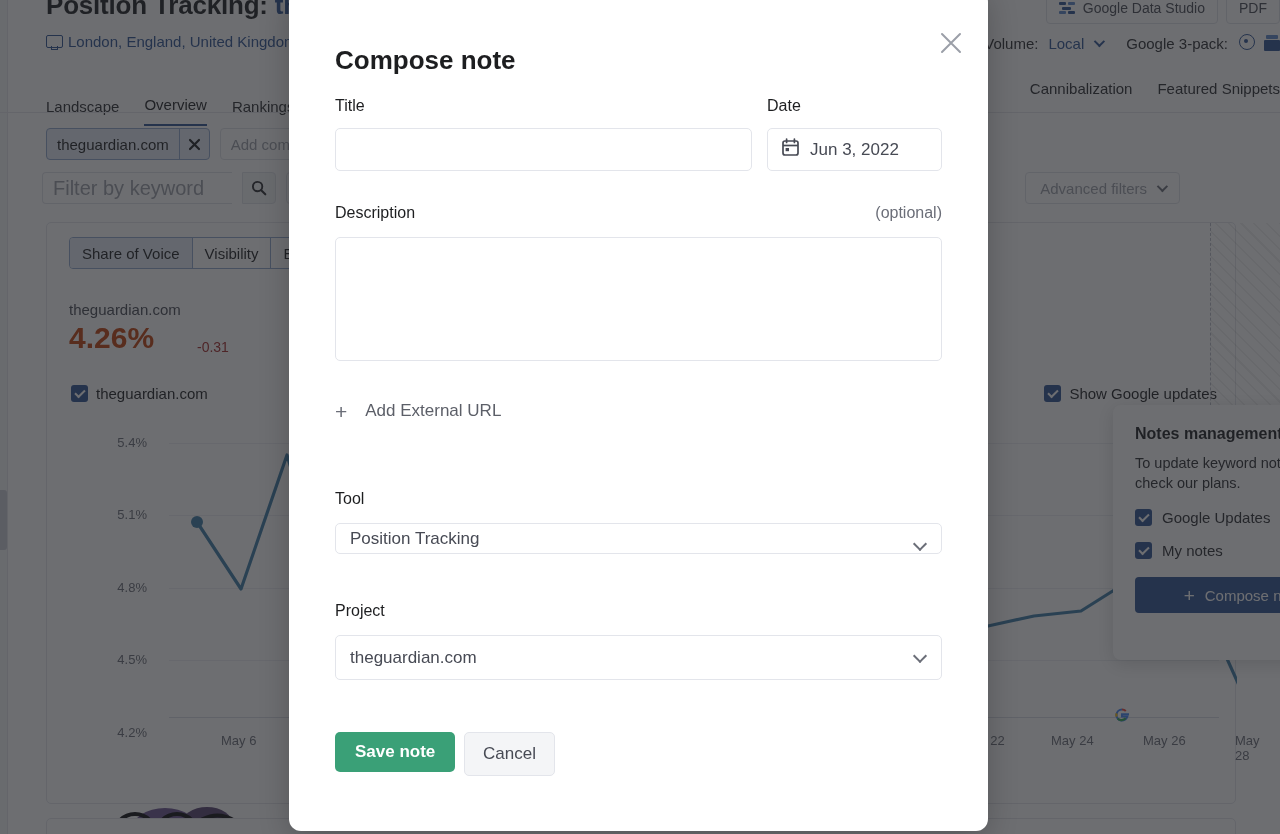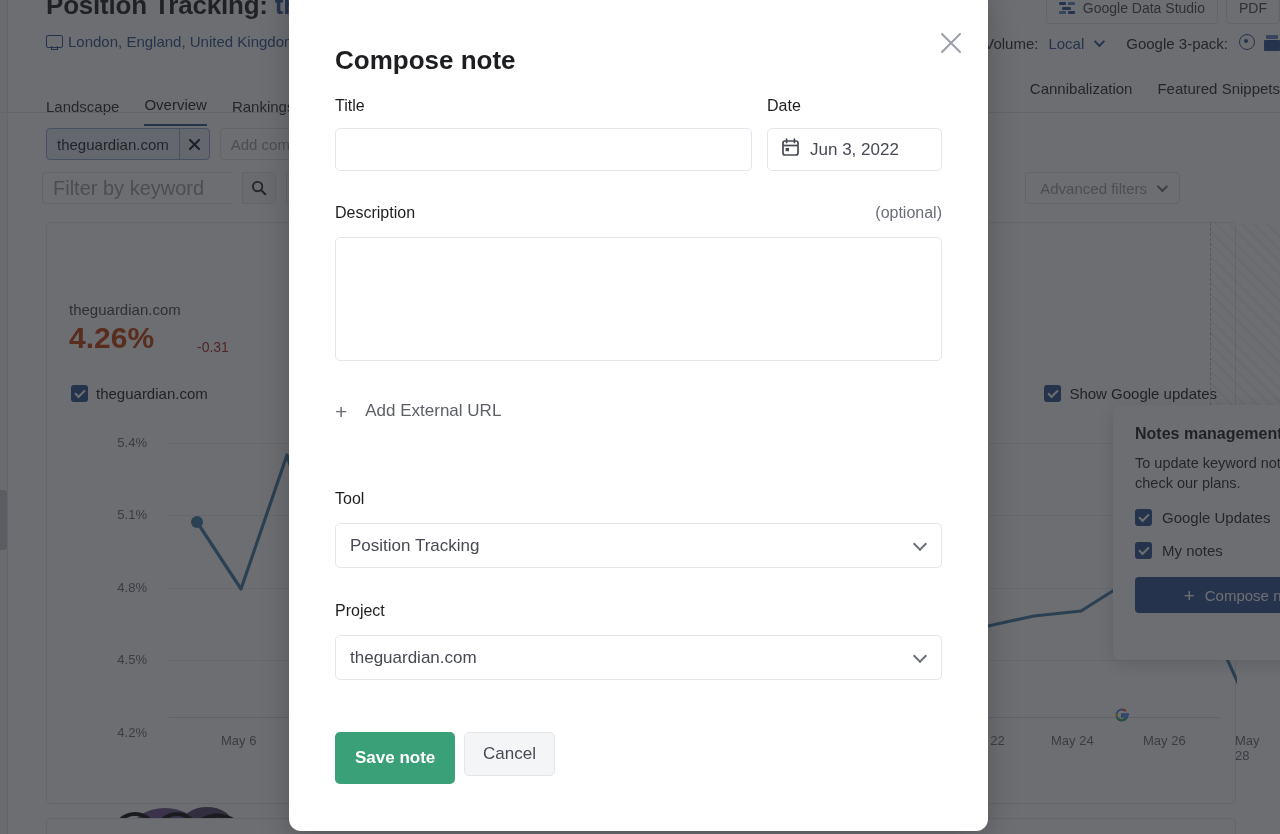--- a/index.html
+++ b/index.html
@@ -265,40 +265,40 @@
 
   #add-url {
     position:absolute; left:46px; top:406px; height: 30px;
     display:flex; align-items:center; gap: 18px; cursor:pointer;
   }
   #add-url .plus { font-size: 21px; color:#6b6e78; line-height:1; }
   #add-url .txt { font-size:17px; color:#5c5f68; }
 
   #tool-label { position:absolute; left:46px; top:500px; }
   #tool-select {
-    position:absolute; left:46px; top:533px; width:607px; height:45px;
+    position:absolute; left:46px; top:533px; width:607px; height:31px;
     border:1px solid #e3e5eb; border-radius:5px; background:#fff;
     display:flex; align-items:center; padding: 0 14px;
     font-size:17px; color:#474a54; cursor:pointer;
   }
   #project-label { position:absolute; left:46px; top:612px; }
   #project-select {
     position:absolute; left:46px; top:645px; width:607px; height:45px;
     border:1px solid #e3e5eb; border-radius:5px; background:#fff;
     display:flex; align-items:center; padding: 0 14px;
     font-size:17px; color:#474a54; cursor:pointer;
   }
   .sel-chev {
     position:absolute; right: 16px; width:10px; height:10px;
     border-right: 2px solid #6b6e78; border-bottom: 2px solid #6b6e78;
     transform: rotate(45deg); top: 15px;
   }
 
   #save-btn {
-    position:absolute; left:46px; top:742px; height:52px; padding: 0 20px;
+    position:absolute; left:46px; top:742px; height:40px; padding: 0 20px;
     background:#3aa077; border:none; border-radius:5px; color:#fff;
     font-size:17px; font-weight:bold; cursor:pointer;
     font-family: "Liberation Sans", sans-serif;
   }
   #cancel-btn {
     position:absolute; left:175px; top:742px; height:44px; padding: 0 18px;
     background:#f4f5f7; border:1px solid #e3e5eb; border-radius:5px; color:#474a54;
     font-size:17px; cursor:pointer;
     font-family: "Liberation Sans", sans-serif;
   }
@@ -379,20 +379,25 @@
     </div>
     <div class="tag-input">Tags</div>
   </div>
 
   <div class="adv-filter">
     <span>Advanced filters</span>
     <span class="chev-g"></span>
   </div>
 
   <div class="chart-card">
+    <div class="seg-group">
+      <div class="seg active">Share of Voice</div>
+      <div class="seg">Visibility</div>
+      <div class="seg">Est. Traffic</div>
+    </div>
 
     <div class="sov-label">theguardian.com</div>
     <div class="sov-value">4.26%</div>
     <div class="sov-delta">-0.31</div>
 
     <div class="legend-left">
       <span class="cb"></span>
       <span>theguardian.com</span>
     </div>
     <div class="legend-right">

